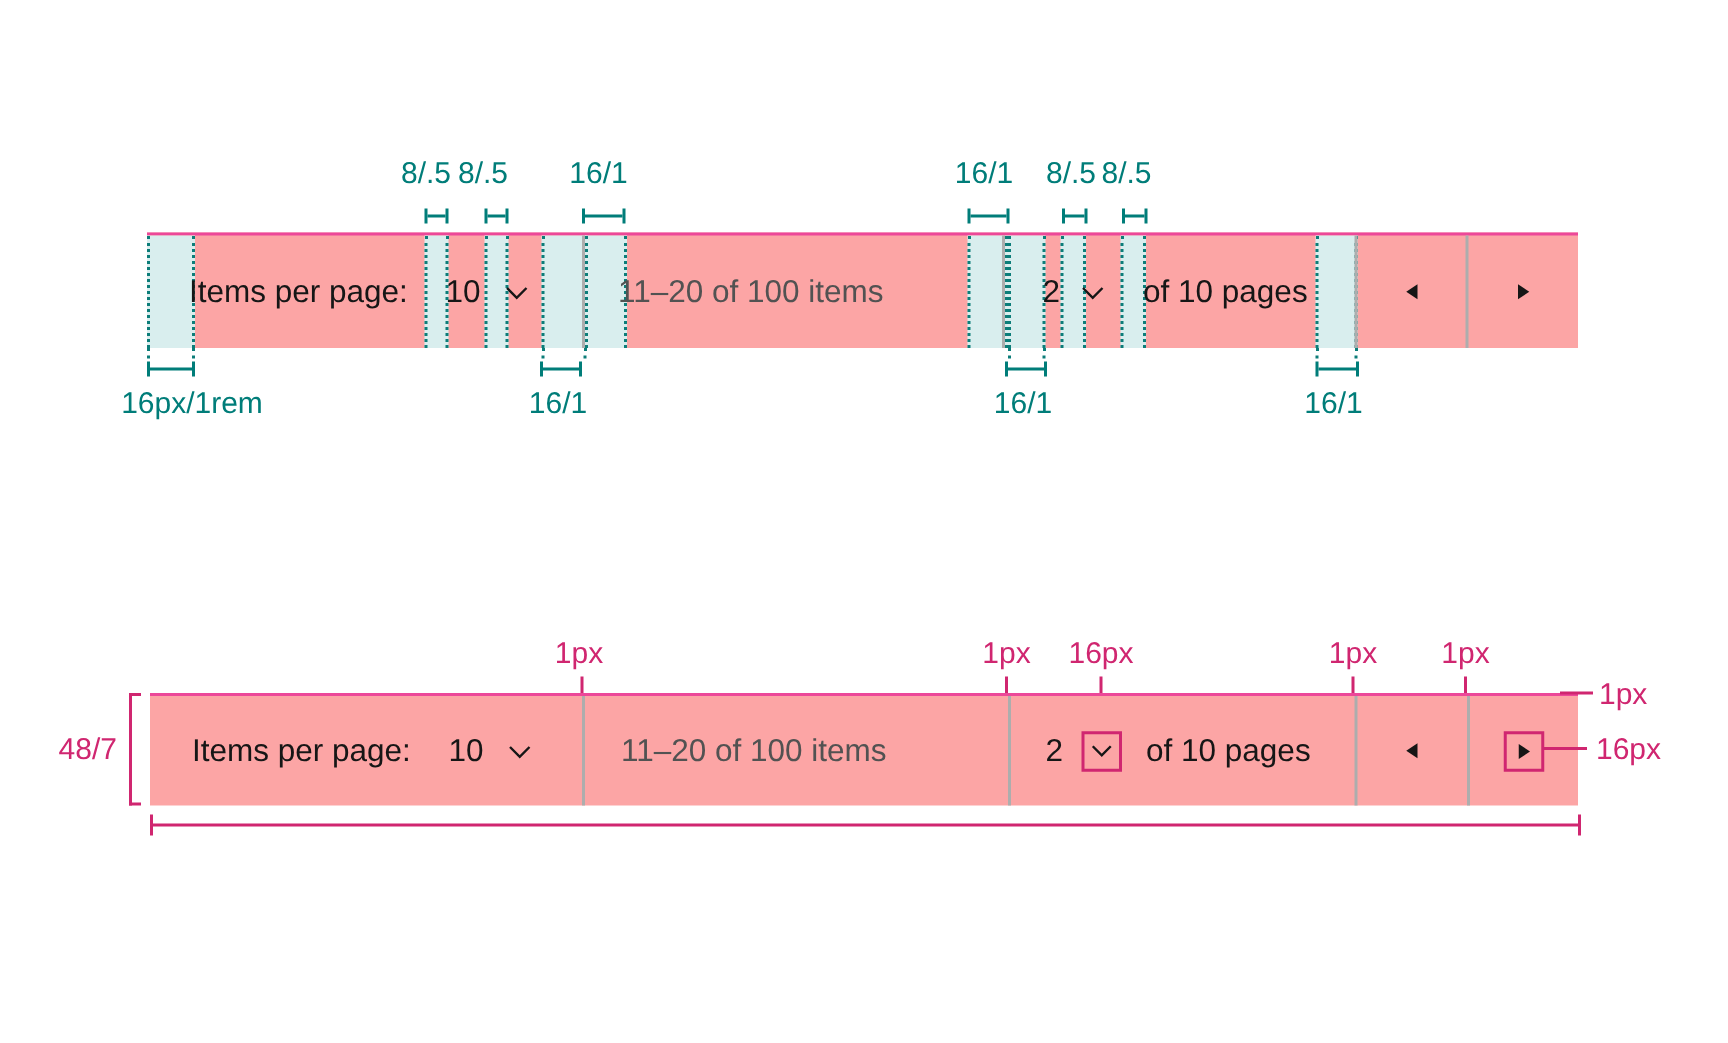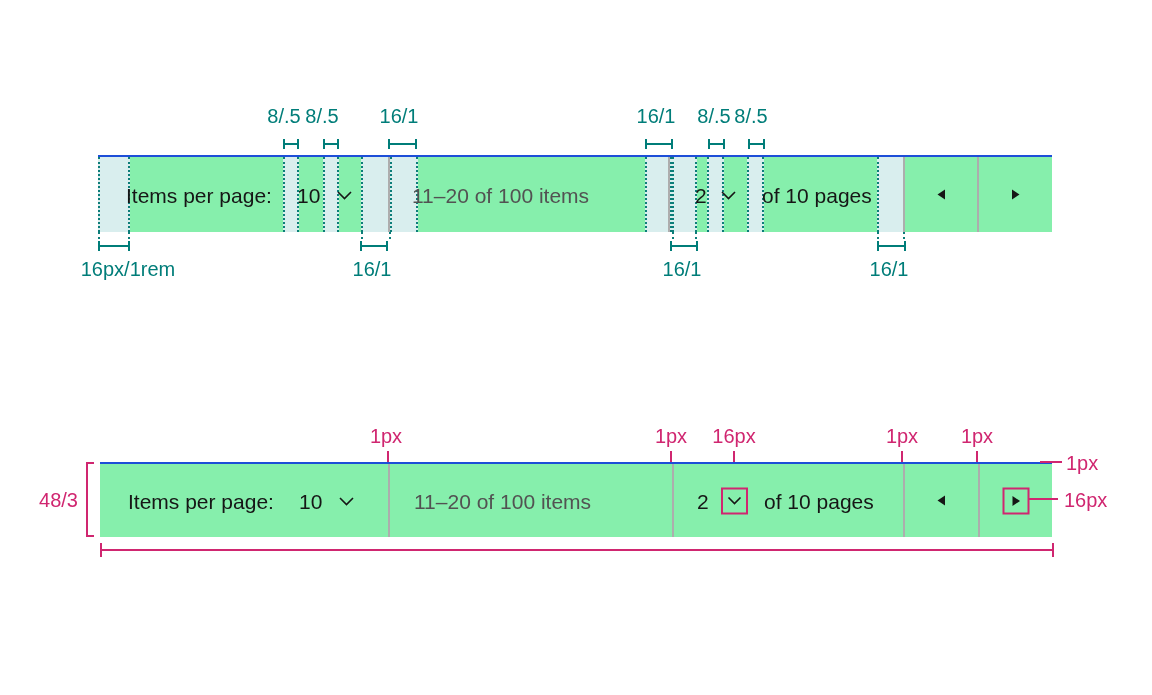--- a/index.html
+++ b/index.html
@@ -1,21 +1,21 @@
 <!DOCTYPE html>
 <html><head>
 <meta charset="utf-8">
 <style>
   html,body{margin:0;padding:0;background:#ffffff;}
   .canvas{
     position:relative;width:1152px;height:695px;background:#ffffff;
     font-family:"Liberation Sans", sans-serif;overflow:hidden;
   }
   
-  .bar{position:absolute;background:#86efac;border-top:2px solid #1d4ed8;}
+  .bar{position:absolute;background:#fca5a5;border-top:2px solid #ec4899;}
   .dv{position:absolute;top:0;bottom:0;width:1.5px;background:#adadad;}
   .bt{position:absolute;top:50%;transform:translateY(-50%);
       font-size:21px;color:#161616;white-space:nowrap;line-height:1;}
   .bt.gray{color:#525252;}
   .bicon{position:absolute;top:50%;transform:translateY(-50%);display:flex;}
   .nav-cell{position:absolute;top:0;bottom:0;display:flex;align-items:center;justify-content:center;cursor:pointer;}
   
   .tr{position:absolute;top:0;bottom:0;background:#d9eeee;
       border-left:2px dotted #0c7d79;border-right:2px dotted #0c7d79;}
   .tr.ext::after{content:"";position:absolute;left:-2px;right:-2px;top:100%;height:7px;
@@ -121,21 +121,21 @@
   <div class="plab" style="left:734px;top:424px;">16px</div>
   <div class="plab" style="left:902px;top:424px;">1px</div>
   <div class="plab" style="left:977px;top:424px;">1px</div>
 
   <div class="ptick" style="left:387px;top:451px;height:16px;"></div>
   <div class="ptick" style="left:670px;top:451px;height:16px;"></div>
   <div class="ptick" style="left:733px;top:451px;height:37px;"></div>
   <div class="ptick" style="left:901px;top:451px;height:16px;"></div>
   <div class="ptick" style="left:976px;top:451px;height:16px;"></div>
 
-  <div class="plab noc" style="left:20px;top:488px;width:58px;text-align:right;">48/3</div>
+  <div class="plab noc" style="left:20px;top:488px;width:58px;text-align:right;">48/7</div>
   <div class="vbr" style="left:86px;top:462px;height:75px;"></div>
 
   <div class="bar" style="left:100px;top:462px;width:952px;height:75px;box-sizing:border-box;">
 
     <div class="dv" style="left:288px;"></div>
     <div class="dv" style="left:572px;"></div>
     <div class="dv" style="left:803px;"></div>
     <div class="dv" style="left:878px;"></div>
 
     <div class="bt" style="left:28px;">Items per page:</div>

